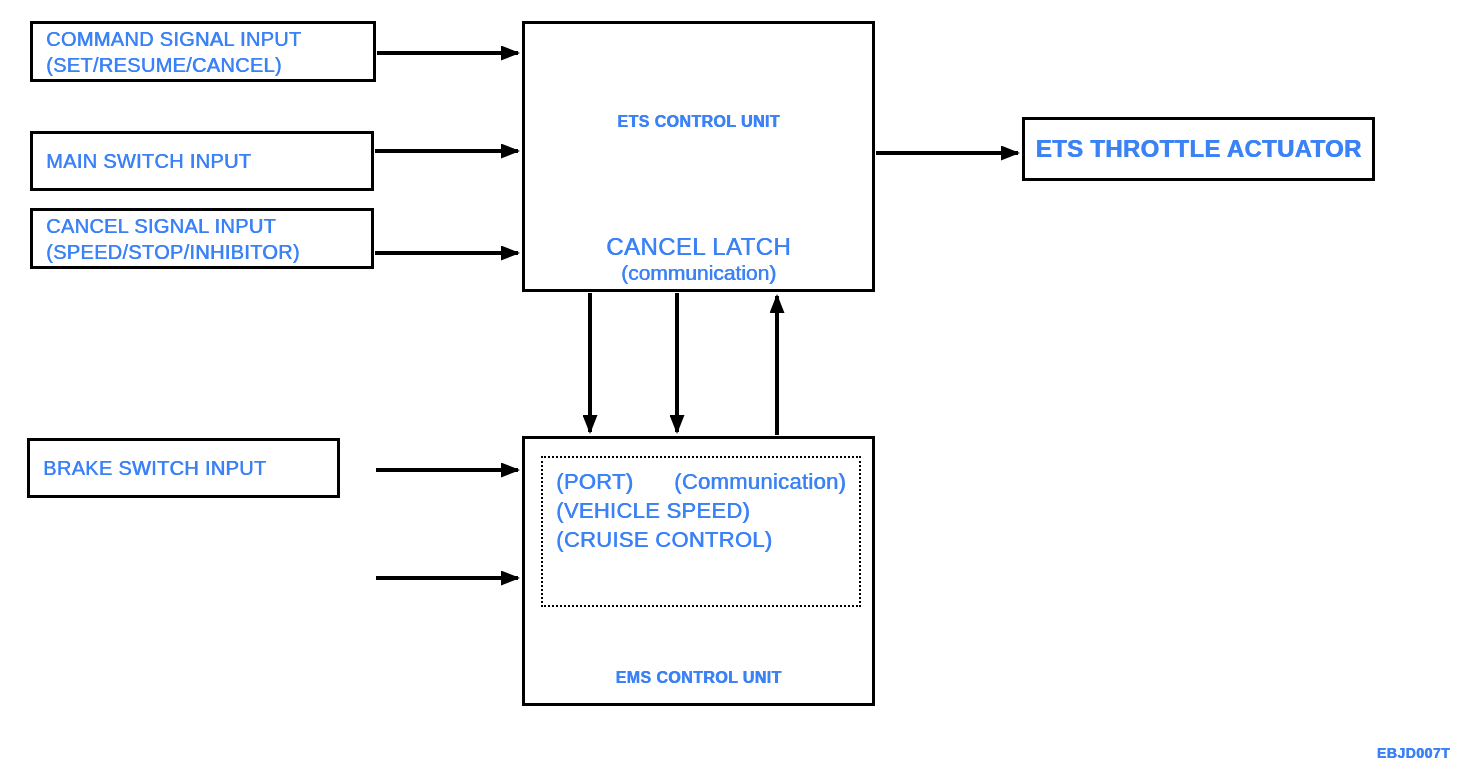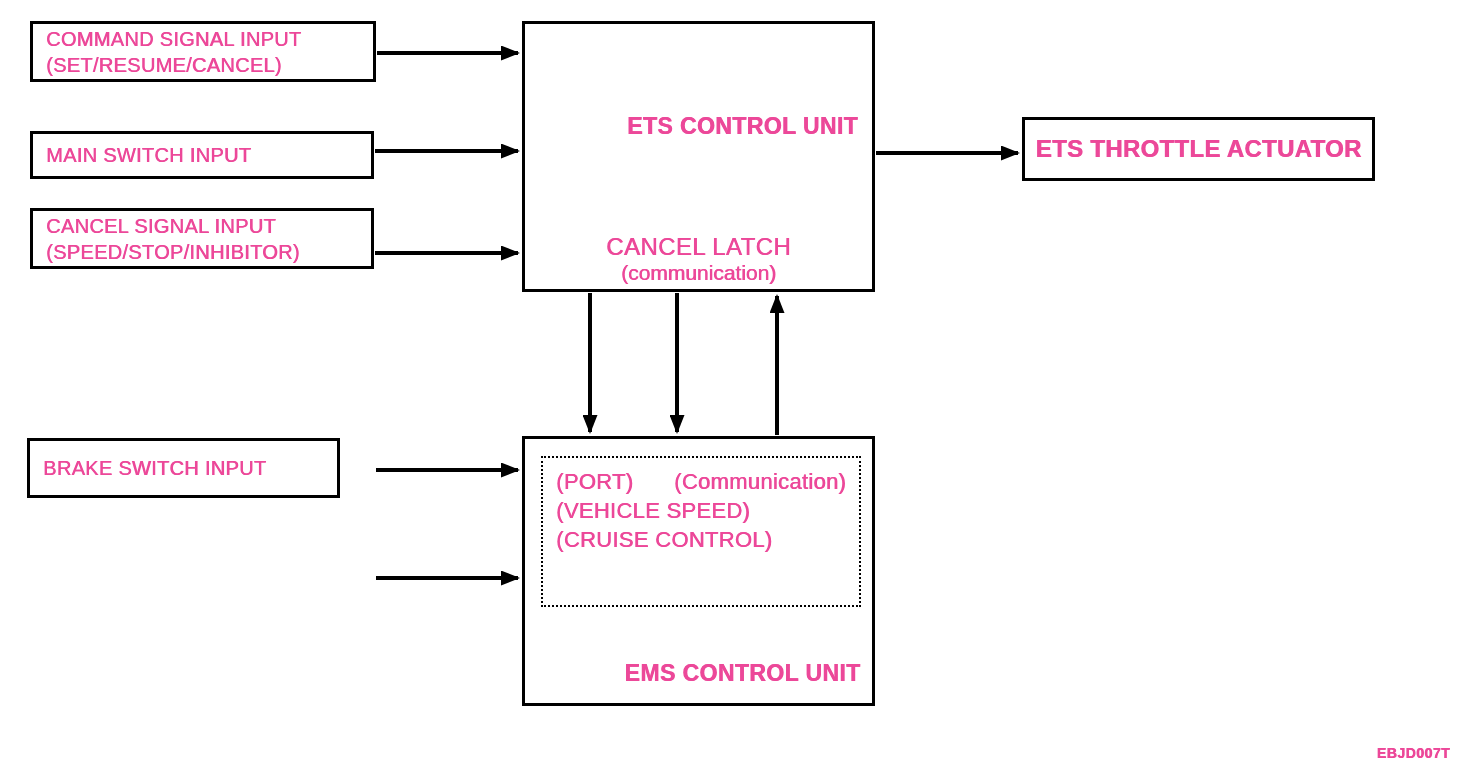--- a/index.html
+++ b/index.html
@@ -5,21 +5,21 @@
   html, body {
     margin: 0;
     padding: 0;
     background: #ffffff;
   }
   .canvas {
     position: relative;
     width: 1472px;
     height: 778px;
     background: #ffffff;
-    color: #ec4899;
+    color: #3b82f6;
     font-family: "Liberation Sans", sans-serif;
     overflow: hidden;
   }
   
   .scan { text-shadow: 0.6px 0 0 currentColor; }
 
   .box {
     position: absolute;
     box-sizing: border-box;
     border: 3px solid #000;
@@ -38,24 +38,23 @@
     letter-spacing: 0.3px;
     white-space: nowrap;
   }
 
   .unit-title {
     position: absolute;
     left: 0;
     width: 100%;
     text-align: center;
     font-weight: 700;
-    font-size: 23px;
+    font-size: 16px;
     letter-spacing: 0.4px;
     white-space: nowrap;
-    margin-left: 44px;
   }
 
   .latch-block {
     position: absolute;
     left: 0;
     bottom: 5px;
     width: 100%;
     text-align: center;
   }
   .latch-main  { font-size: 24px; line-height: 28px; letter-spacing: 0.4px; }
@@ -129,21 +128,21 @@
     <line x1="590" y1="293" x2="590" y2="432" marker-end="url(#ah)"></line>
     <line x1="677" y1="293" x2="677" y2="432" marker-end="url(#ah)"></line>
     <line x1="777" y1="435" x2="777" y2="296" marker-end="url(#ah)"></line>
   </svg>
 
   <div class="box input-box" style="left:30px; top:21px; width:346px; height:61px;">
     <div class="input-line scan">COMMAND SIGNAL INPUT</div>
     <div class="input-line scan">(SET/RESUME/CANCEL)</div>
   </div>
 
-  <div class="box input-box" style="left:30px; top:131px; width:344px; height:48px;">
+  <div class="box input-box" style="left:30px; top:131px; width:344px; height:60px;">
     <div class="input-line scan">MAIN SWITCH INPUT</div>
   </div>
 
   <div class="box input-box" style="left:30px; top:208px; width:344px; height:61px;">
     <div class="input-line scan">CANCEL SIGNAL INPUT</div>
     <div class="input-line scan">(SPEED/STOP/INHIBITOR)</div>
   </div>
 
   <div class="box input-box" style="left:27px; top:438px; width:313px; height:60px;">
     <div class="input-line scan">BRAKE SWITCH INPUT</div>

